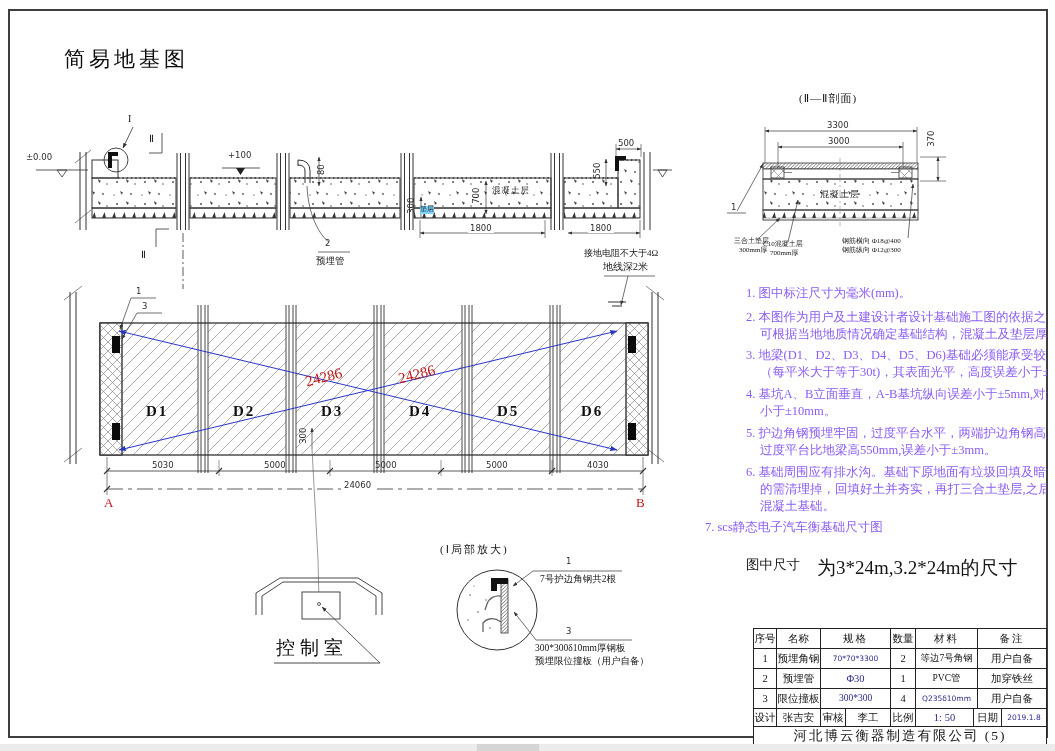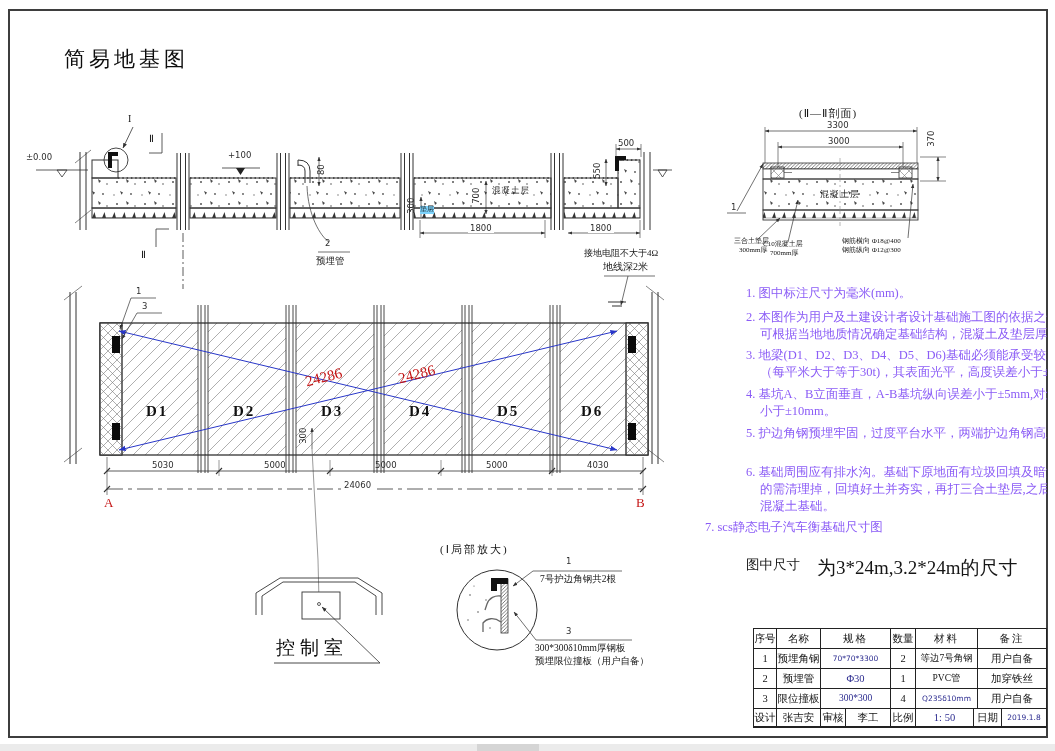--- a/index.html
+++ b/index.html
@@ -312,41 +312,42 @@
 
   <span class="t" style="left:276px;top:638px;font-size:19px;letter-spacing:5px;color:#0d0d0d;">控制室</span>
 
   <span class="t" style="left:440px;top:543px;font-size:11px;letter-spacing:2px;">(Ⅰ局部放大)</span>
   <span class="t d" style="left:566px;top:557px;">1</span>
   <span class="t" style="left:540px;top:574px;font-size:9.5px;">7号护边角钢共2根</span>
   <span class="t d" style="left:566px;top:627px;">3</span>
   <span class="t" style="left:535px;top:643px;font-size:9.5px;">300*300δ10mm厚钢板</span>
   <span class="t" style="left:535px;top:656px;font-size:9.5px;">预埋限位撞板（用户自备）</span>
 
-  <span class="t" style="left:799px;top:107px;font-size:11px;letter-spacing:1px;">(Ⅱ—Ⅱ剖面)</span>
+  <span class="t" style="left:799px;top:92px;font-size:11px;letter-spacing:1px;">(Ⅱ—Ⅱ剖面)</span>
   <span class="t d" style="left:827px;top:121px;">3300</span>
   <span class="t d" style="left:828px;top:137px;">3000</span>
   <span class="t d rot" style="left:924px;top:134px;">370</span>
   <span class="t d" style="left:731px;top:203px;">1</span>
   <span class="t" style="left:820px;top:190px;font-size:9px;letter-spacing:1px;">混凝土层</span>
   <span class="t" style="left:734px;top:238px;font-size:7px;">三合土垫层</span>
   <span class="t" style="left:739px;top:247px;font-size:7px;">300mm厚</span>
   <span class="t" style="left:763px;top:241px;font-size:7px;">C10混凝土层</span>
   <span class="t" style="left:770px;top:250px;font-size:7px;">700mm厚</span>
   <span class="t" style="left:842px;top:238px;font-size:7px;">钢筋横向 Φ18@400</span>
   <span class="t" style="left:842px;top:247px;font-size:7px;">钢筋纵向 Φ12@300</span>
 
   <span class="t note" style="left:746px;top:287px;">1. 图中标注尺寸为毫米(mm)。</span>
   <span class="t note" style="left:746px;top:311px;">2. 本图作为用户及土建设计者设计基础施工图的依据之一，用户</span>
   <span class="t note ind" style="left:760px;top:328px;">可根据当地地质情况确定基础结构，混凝土及垫层厚度仅供参</span>
   <span class="t note" style="left:746px;top:349px;">3. 地梁(D1、D2、D3、D4、D5、D6)基础必须能承受较大的冲击和,</span>
   <span class="t note ind" style="left:760px;top:366px;">（每平米大于等于30t)，其表面光平，高度误差小于±3mm。</span>
   <span class="t note" style="left:746px;top:388px;">4. 基坑A、B立面垂直，A-B基坑纵向误差小于±5mm,对角线误差</span>
   <span class="t note ind" style="left:760px;top:405px;">小于±10mm。</span>
   <span class="t note" style="left:746px;top:427px;">5. 护边角钢预埋牢固，过度平台水平，两端护边角钢高度差&lt;4mm</span>
+  <span class="t note ind" style="left:760px;top:444px;">过度平台比地梁高550mm,误差小于±3mm。</span>
   <span class="t note" style="left:746px;top:466px;">6. 基础周围应有排水沟。基础下原地面有垃圾回填及暗沟、暗管</span>
   <span class="t note ind" style="left:760px;top:483px;">的需清理掉，回填好土并夯实，再打三合土垫层,之后再浇注</span>
   <span class="t note ind" style="left:760px;top:500px;">混凝土基础。</span>
   <span class="t note" style="left:705px;top:521px;">7. scs静态电子汽车衡基础尺寸图</span>
   <span class="t" style="left:746px;top:558px;font-size:13.5px;">图中尺寸</span>
   <span class="t" style="left:817px;top:558px;font-size:19px;">为3*24m,3.2*24m的尺寸</span>
 
   <div class="bom">
     <div class="bom-row">
       <div class="bc">序号</div>
@@ -383,17 +384,18 @@
     <div class="bom-foot">
       <div class="bc">设计</div>
       <div class="bc">张吉安</div>
       <div class="bc">审核</div>
       <div class="bc">李工</div>
       <div class="bc">比例</div>
       <div class="bc navy">1: 50</div>
       <div class="bc">日期</div>
       <div class="bc tiny navy">2019.1.8</div>
     </div>
+    <div class="bom-company">河北博云衡器制造有限公司 (5)</div>
   </div>
 
   <div class="sbar"></div>
   <div class="sthumb"></div>
 </div>
 
 </body></html>

